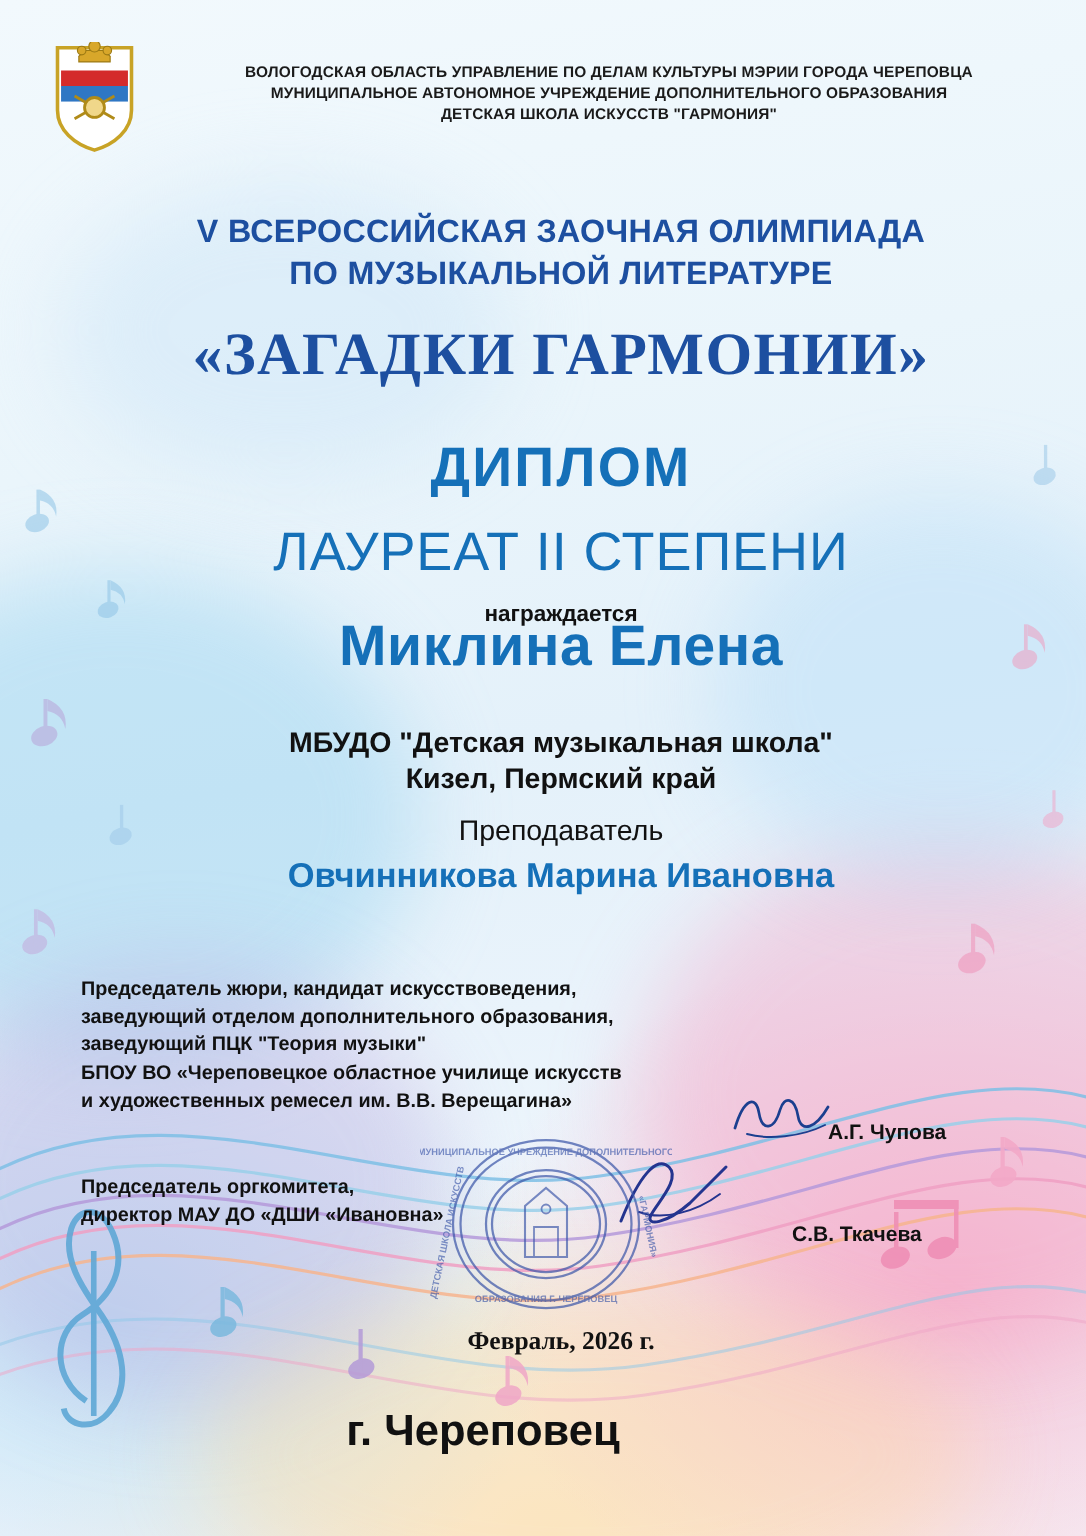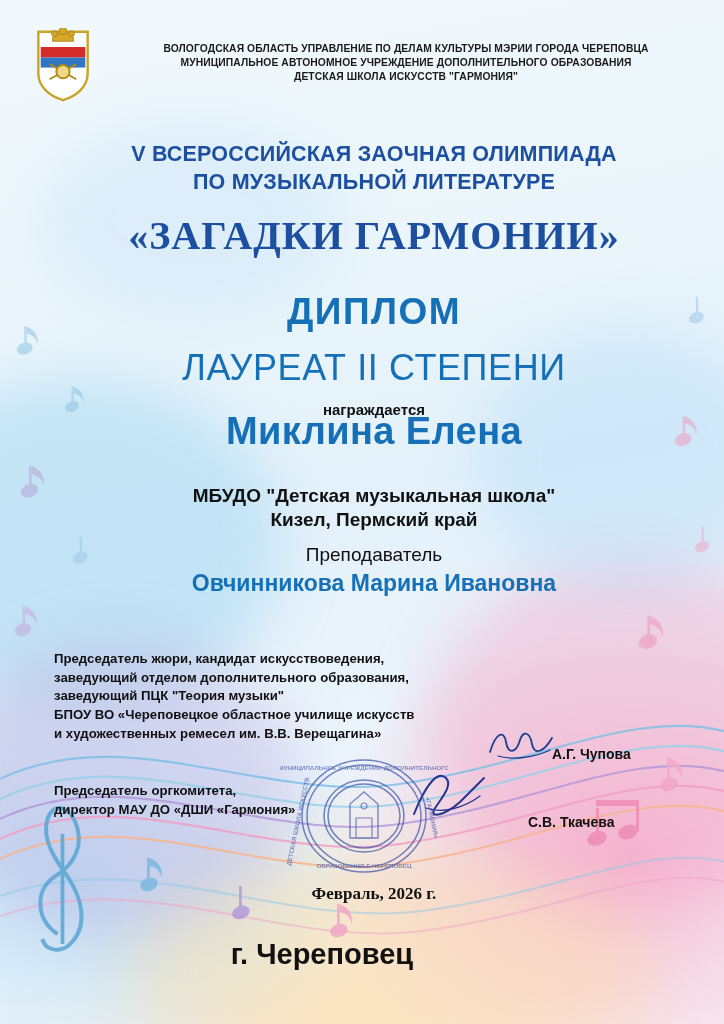--- a/index.html
+++ b/index.html
@@ -408,21 +408,21 @@
   </div>
 
   <svg class="handwriting" viewBox="0 0 70 36" xmlns="http://www.w3.org/2000/svg">
     <path d="M4 26 C 10 6, 18 4, 20 16 C 22 28, 30 28, 34 14 C 37 4, 44 6, 46 18 C 48 30, 58 26, 66 12" fill="none" stroke="#1b3f8f" stroke-width="1.8" stroke-linecap="round"></path>
     <path d="M12 30 C 26 34, 48 32, 64 24" fill="none" stroke="#1b3f8f" stroke-width="1.3" stroke-linecap="round"></path>
   </svg>
   <div class="sig-name sig-name-jury">А.Г. Чупова</div>
 
   <div class="sig-block sig-org">
     <div>Председатель оргкомитета,</div>
-    <div>директор МАУ ДО «ДШИ «Гармония»</div>
+    <div>директор МАУ ДО «ДШИ «Ивановна»</div>
   </div>
 
   <svg class="handwriting2" viewBox="0 0 80 54" xmlns="http://www.w3.org/2000/svg">
     <path d="M6 46 C 18 16, 30 2, 38 10 C 46 18, 30 34, 26 42 C 22 50, 36 48, 52 34 C 62 24, 70 16, 76 10" fill="none" stroke="#24348f" stroke-width="2" stroke-linecap="round"></path>
     <path d="M18 40 C 34 46, 56 40, 72 28" fill="none" stroke="#24348f" stroke-width="1.3" stroke-linecap="round"></path>
   </svg>
 
   <svg class="stamp" viewBox="0 0 168 120" xmlns="http://www.w3.org/2000/svg">
     <g transform="translate(84,60)" fill="none" stroke="#3a55a8" stroke-width="1.5" opacity="0.9">
       <ellipse rx="62" ry="56"></ellipse>

